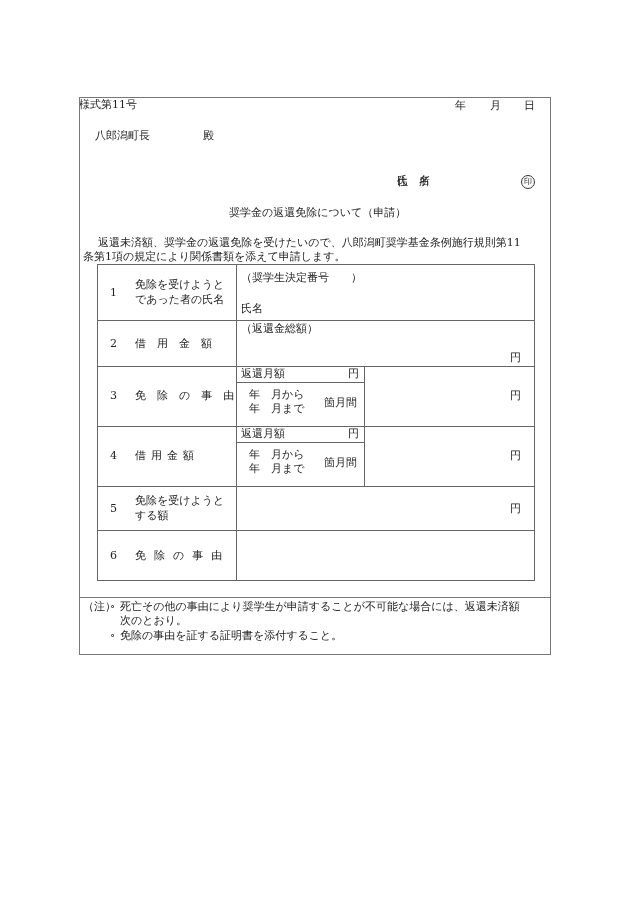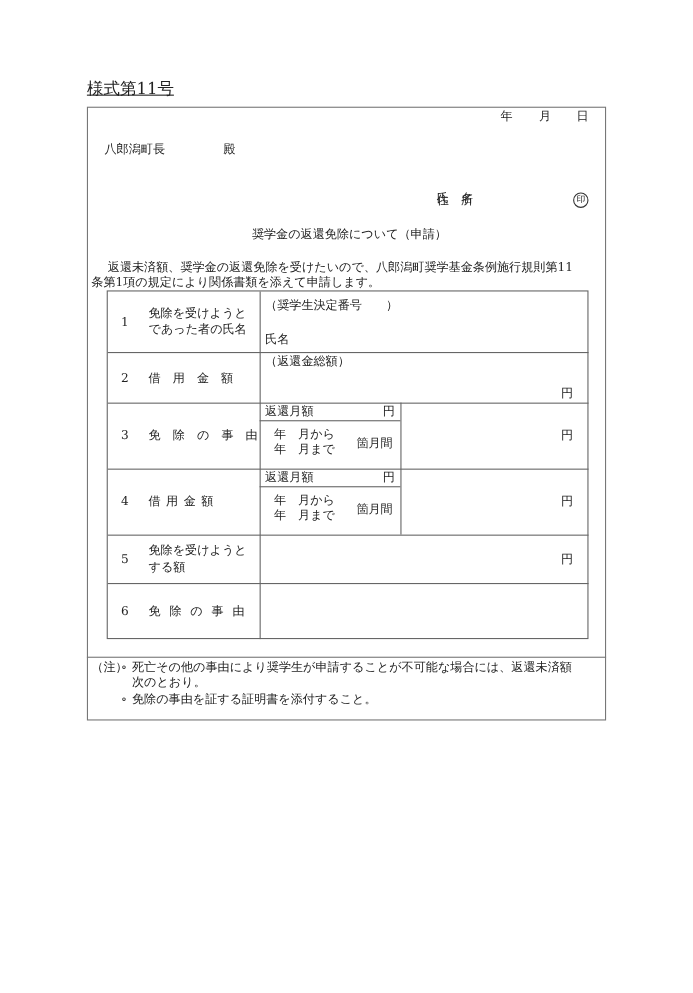--- a/index.html
+++ b/index.html
@@ -1,19 +1,19 @@
 <!DOCTYPE html>
 <html><head>
 <meta charset="utf-8">
 <style>
   html,body{margin:0;padding:0;background:#ffffff;}
   body{width:630px;height:903px;position:relative;overflow:hidden;
        font-family:"DejaVu Serif","Liberation Serif",serif;color:#222;font-size:11px;}
   .abs{position:absolute;white-space:nowrap;line-height:1;}
-  .form-no{left:79px;top:73px;font-size:15px;text-decoration:underline;}
+  .form-no{left:79px;top:99px;font-size:11px;}
   .outer{position:absolute;left:79px;top:97px;width:472px;height:558px;border:1px solid #777;box-sizing:border-box;}
   .notes-div{position:absolute;left:79px;top:597px;width:472px;height:0;border-top:1px solid #777;}
   .date{top:100px;font-size:11px;}
   .to{left:95px;top:130px;text-align:right;}
   .sir{left:203px;top:130px;}
   .addr{left:397px;top:176px;text-align:center;}
   .name{left:397px;top:175px;}
   .seal{left:521px;top:175px;width:12px;height:12px;border:1px solid #333;border-radius:50%;
         font-size:8px;text-align:center;line-height:12px;}
   .title{left:229px;top:207px;text-align:right;}

